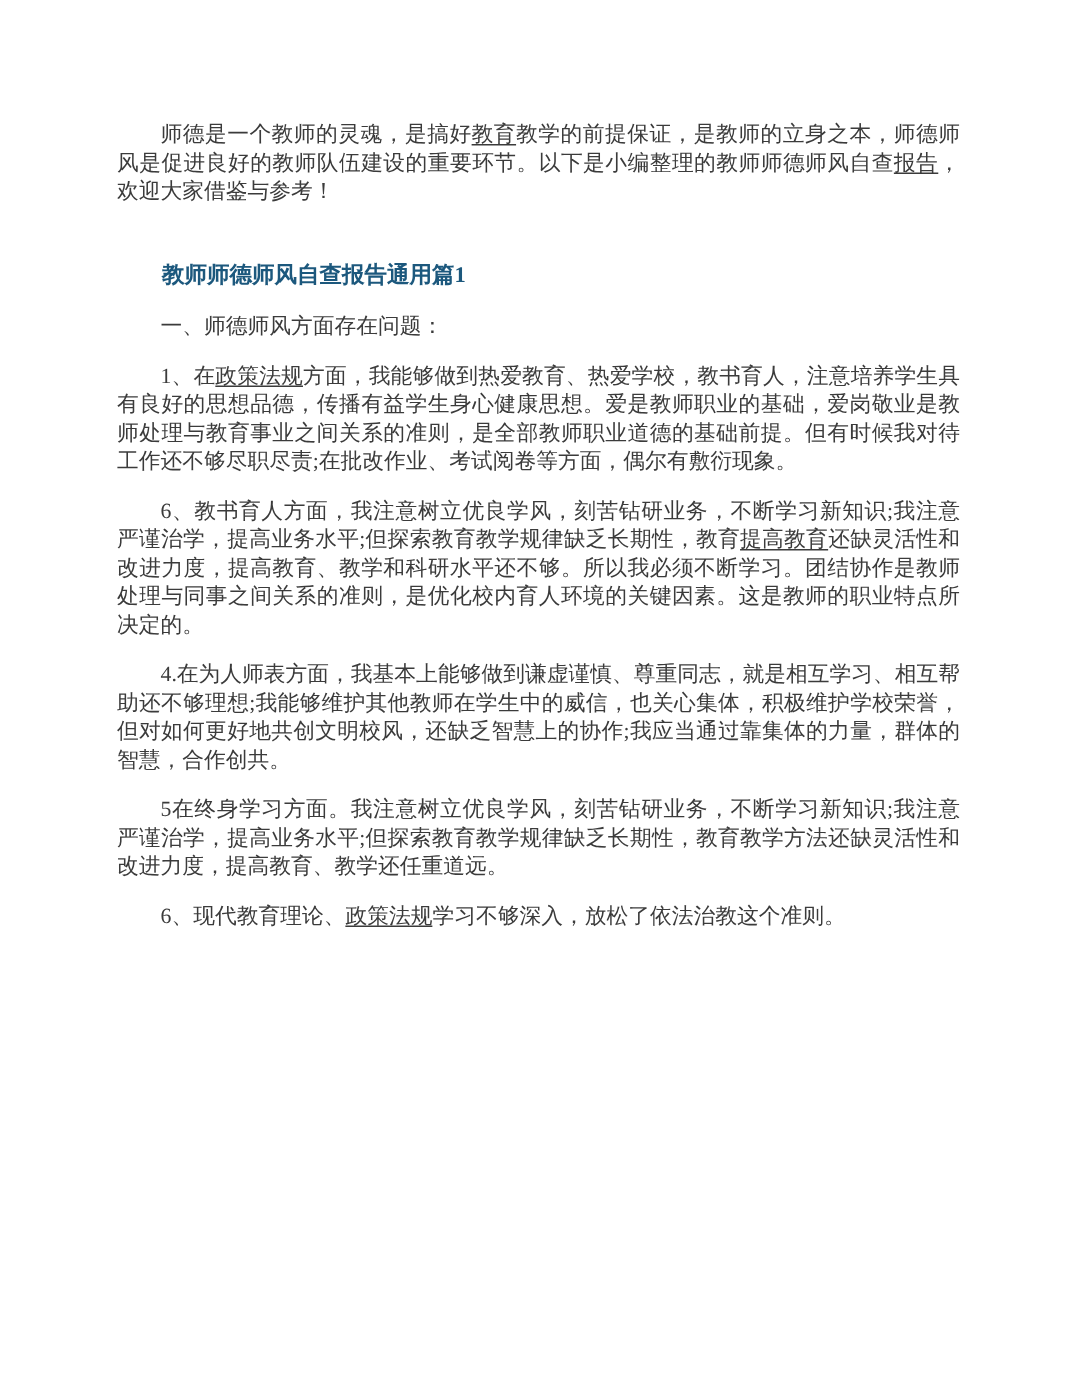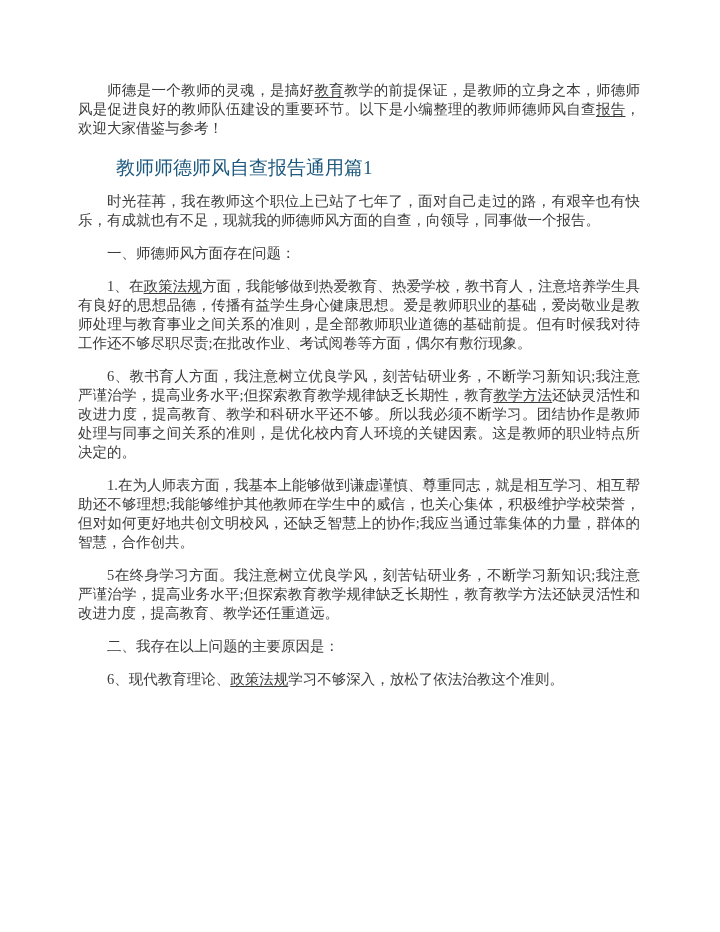--- a/index.html
+++ b/index.html
@@ -23,42 +23,40 @@
   .doc-para {
     margin: 0 0 14px 0;
     font-size: 14.5px;
     line-height: 19px;
     color: #3b3b3b;
     text-align: justify;
     text-indent: 2em;
     word-break: break-all;
   }
   .doc-heading {
-    margin: 20px 0 15px 0;
-    font-size: 19px;
+    margin: 37px 0 15px 0;
+    font-size: 15px;
     line-height: 19px;
-    font-weight: 400;
+    font-weight: 700;
     color: #1c587d;
     text-indent: 2em;
   }
   .inline-link {
     text-decoration: underline;
     text-underline-offset: 2px;
     cursor: pointer;
   }
 </style>
 </head>
 <body>
 
 <main class="doc">
   <article>
       <p class="doc-para"><span>师德是一个教师的灵魂，是搞好</span><span class="inline-link">教育</span><span>教学的前提保证，是教师的立身之本，师德师风是促进良好的教师队伍建设的重要环节。以下是小编整理的教师师德师风自查</span><span class="inline-link">报告</span><span>，欢迎大家借鉴与参考！</span></p>
       <h2 class="doc-heading"><span>教师师德师风自查报告通用篇1</span></h2>
-      <p class="doc-para"><span>时光荏苒，我在教师这个职位上已站了七年了，面对自己走过的路，有艰辛也有快乐，有成就也有不足，现就我的师德师风方面的自查，向领导，同事做一个报告。</span></p>
       <p class="doc-para"><span>一、师德师风方面存在问题：</span></p>
       <p class="doc-para"><span>1、在</span><span class="inline-link">政策法规</span><span>方面，我能够做到热爱教育、热爱学校，教书育人，注意培养学生具有良好的思想品德，传播有益学生身心健康思想。爱是教师职业的基础，爱岗敬业是教师处理与教育事业之间关系的准则，是全部教师职业道德的基础前提。但有时候我对待工作还不够尽职尽责;在批改作业、考试阅卷等方面，偶尔有敷衍现象。</span></p>
-      <p class="doc-para"><span>6、教书育人方面，我注意树立优良学风，刻苦钻研业务，不断学习新知识;我注意严谨治学，提高业务水平;但探索教育教学规律缺乏长期性，教育</span><span class="inline-link">教学方法</span><span>还缺灵活性和改进力度，提高教育、教学和科研水平还不够。所以我必须不断学习。团结协作是教师处理与同事之间关系的准则，是优化校内育人环境的关键因素。这是教师的职业特点所决定的。</span></p>
-      <p class="doc-para"><span>1.在为人师表方面，我基本上能够做到谦虚谨慎、尊重同志，就是相互学习、相互帮助还不够理想;我能够维护其他教师在学生中的威信，也关心集体，积极维护学校荣誉，但对如何更好地共创文明校风，还缺乏智慧上的协作;我应当通过靠集体的力量，群体的智慧，合作创共。</span></p>
+      <p class="doc-para"><span>6、教书育人方面，我注意树立优良学风，刻苦钻研业务，不断学习新知识;我注意严谨治学，提高业务水平;但探索教育教学规律缺乏长期性，教育</span><span class="inline-link">提高教育</span><span>还缺灵活性和改进力度，提高教育、教学和科研水平还不够。所以我必须不断学习。团结协作是教师处理与同事之间关系的准则，是优化校内育人环境的关键因素。这是教师的职业特点所决定的。</span></p>
+      <p class="doc-para"><span>4.在为人师表方面，我基本上能够做到谦虚谨慎、尊重同志，就是相互学习、相互帮助还不够理想;我能够维护其他教师在学生中的威信，也关心集体，积极维护学校荣誉，但对如何更好地共创文明校风，还缺乏智慧上的协作;我应当通过靠集体的力量，群体的智慧，合作创共。</span></p>
       <p class="doc-para"><span>5在终身学习方面。我注意树立优良学风，刻苦钻研业务，不断学习新知识;我注意严谨治学，提高业务水平;但探索教育教学规律缺乏长期性，教育教学方法还缺灵活性和改进力度，提高教育、教学还任重道远。</span></p>
-      <p class="doc-para"><span>二、我存在以上问题的主要原因是：</span></p>
       <p class="doc-para"><span>6、现代教育理论、</span><span class="inline-link">政策法规</span><span>学习不够深入，放松了依法治教这个准则。</span></p>
     </article>
 </main>
 
 </body></html>

